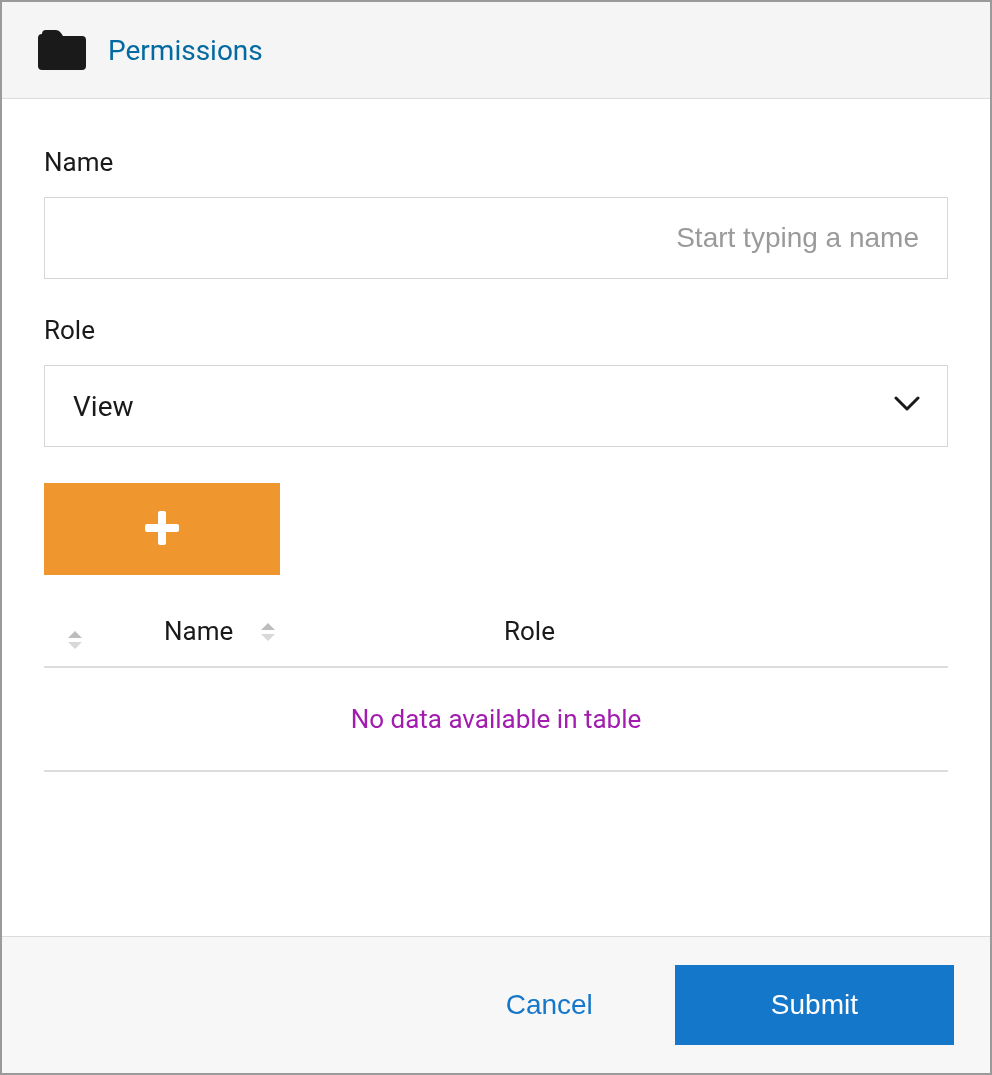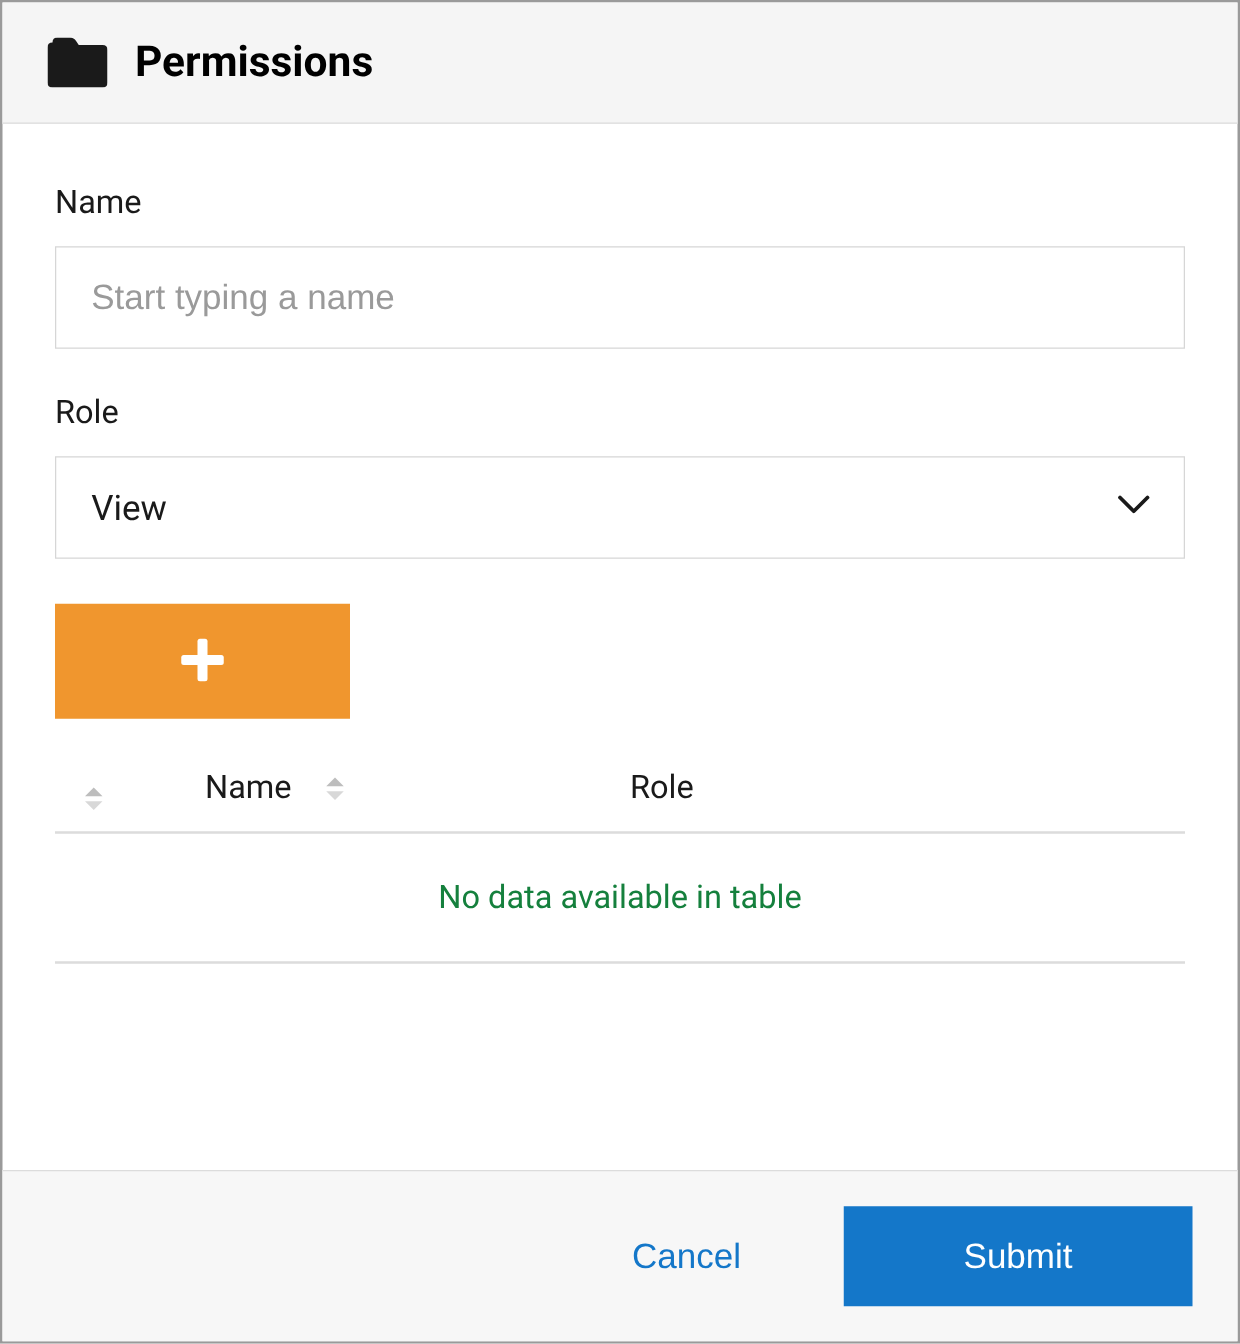--- a/index.html
+++ b/index.html
@@ -26,23 +26,23 @@
       align-items: center;
       gap: 22px;
     }
     .folder-icon {
       width: 48px;
       height: 40px;
       position: relative;
     }
     .folder-icon svg { display: block; fill: #1a1a1a; }
     .header-title {
-      font-size: 34px;
-      font-weight: 700;
-      color: #000000;
+      font-size: 28px;
+      font-weight: 400;
+      color: #0369a1;
     }
     .body {
       flex: 1;
       padding: 48px 42px 0 42px;
       overflow: auto;
     }
     .field { margin-bottom: 36px; }
     .label {
       font-size: 26px;
       font-weight: 400;
@@ -52,20 +52,21 @@
     }
     .text-input {
       width: 100%;
       height: 82px;
       border: 1px solid #d6d6d6;
       padding: 0 28px;
       font-size: 28px;
       color: #1a1a1a;
       background: #fff;
       outline: none;
+      text-align: right;
     }
     .text-input::placeholder { color: #9a9a9a; }
     .select-wrap {
       position: relative;
       width: 100%;
     }
     .select {
       width: 100%;
       height: 82px;
       border: 1px solid #d6d6d6;
@@ -126,21 +127,21 @@
     .sort-arrows .tri {
       width: 0; height: 0;
       border-left: 7px solid transparent;
       border-right: 7px solid transparent;
     }
     .sort-arrows .up { border-bottom: 7px solid #bdbdbd; }
     .sort-arrows .down { border-top: 7px solid #d8d8d8; }
     .table tbody td {
       text-align: center;
       font-size: 26px;
-      color: #15803d;
+      color: #a21caf;
       padding: 36px 0;
       border-bottom: 2px solid #dcdcdc;
     }
     .th-with-sort {
       display: flex;
       align-items: center;
       gap: 28px;
     }
     .footer {
       border-top: 1px solid #dcdcdc;

